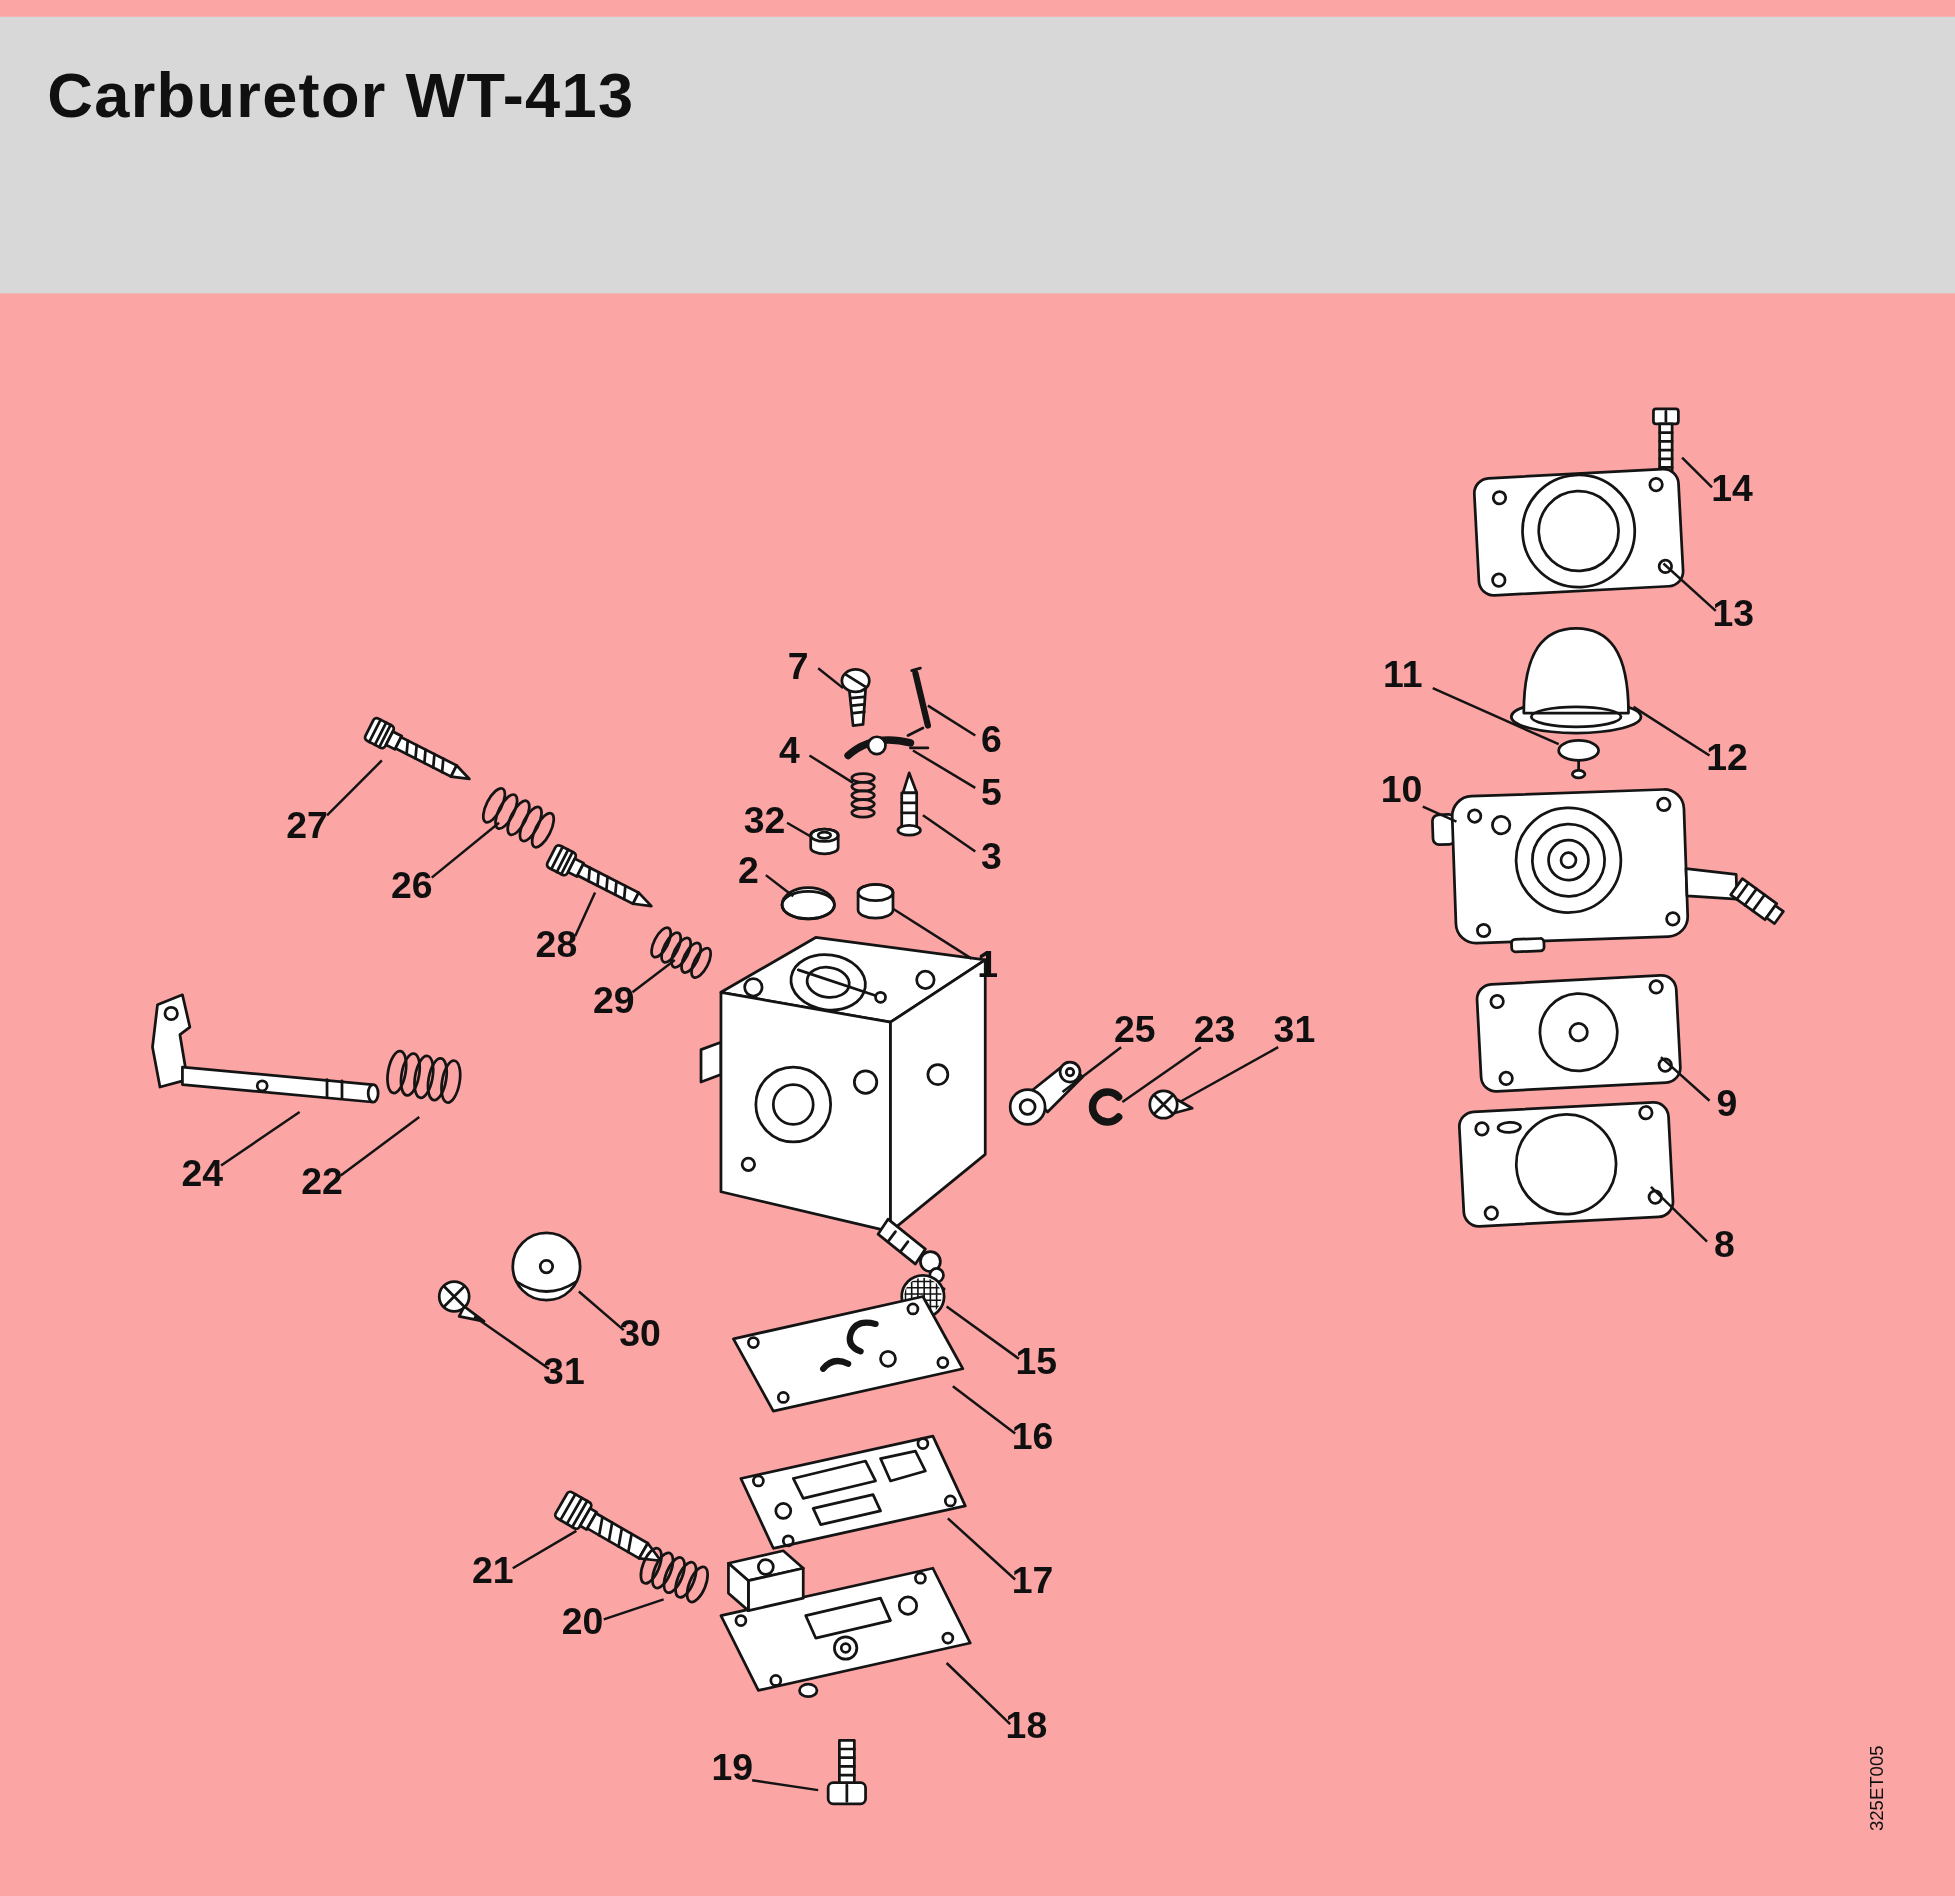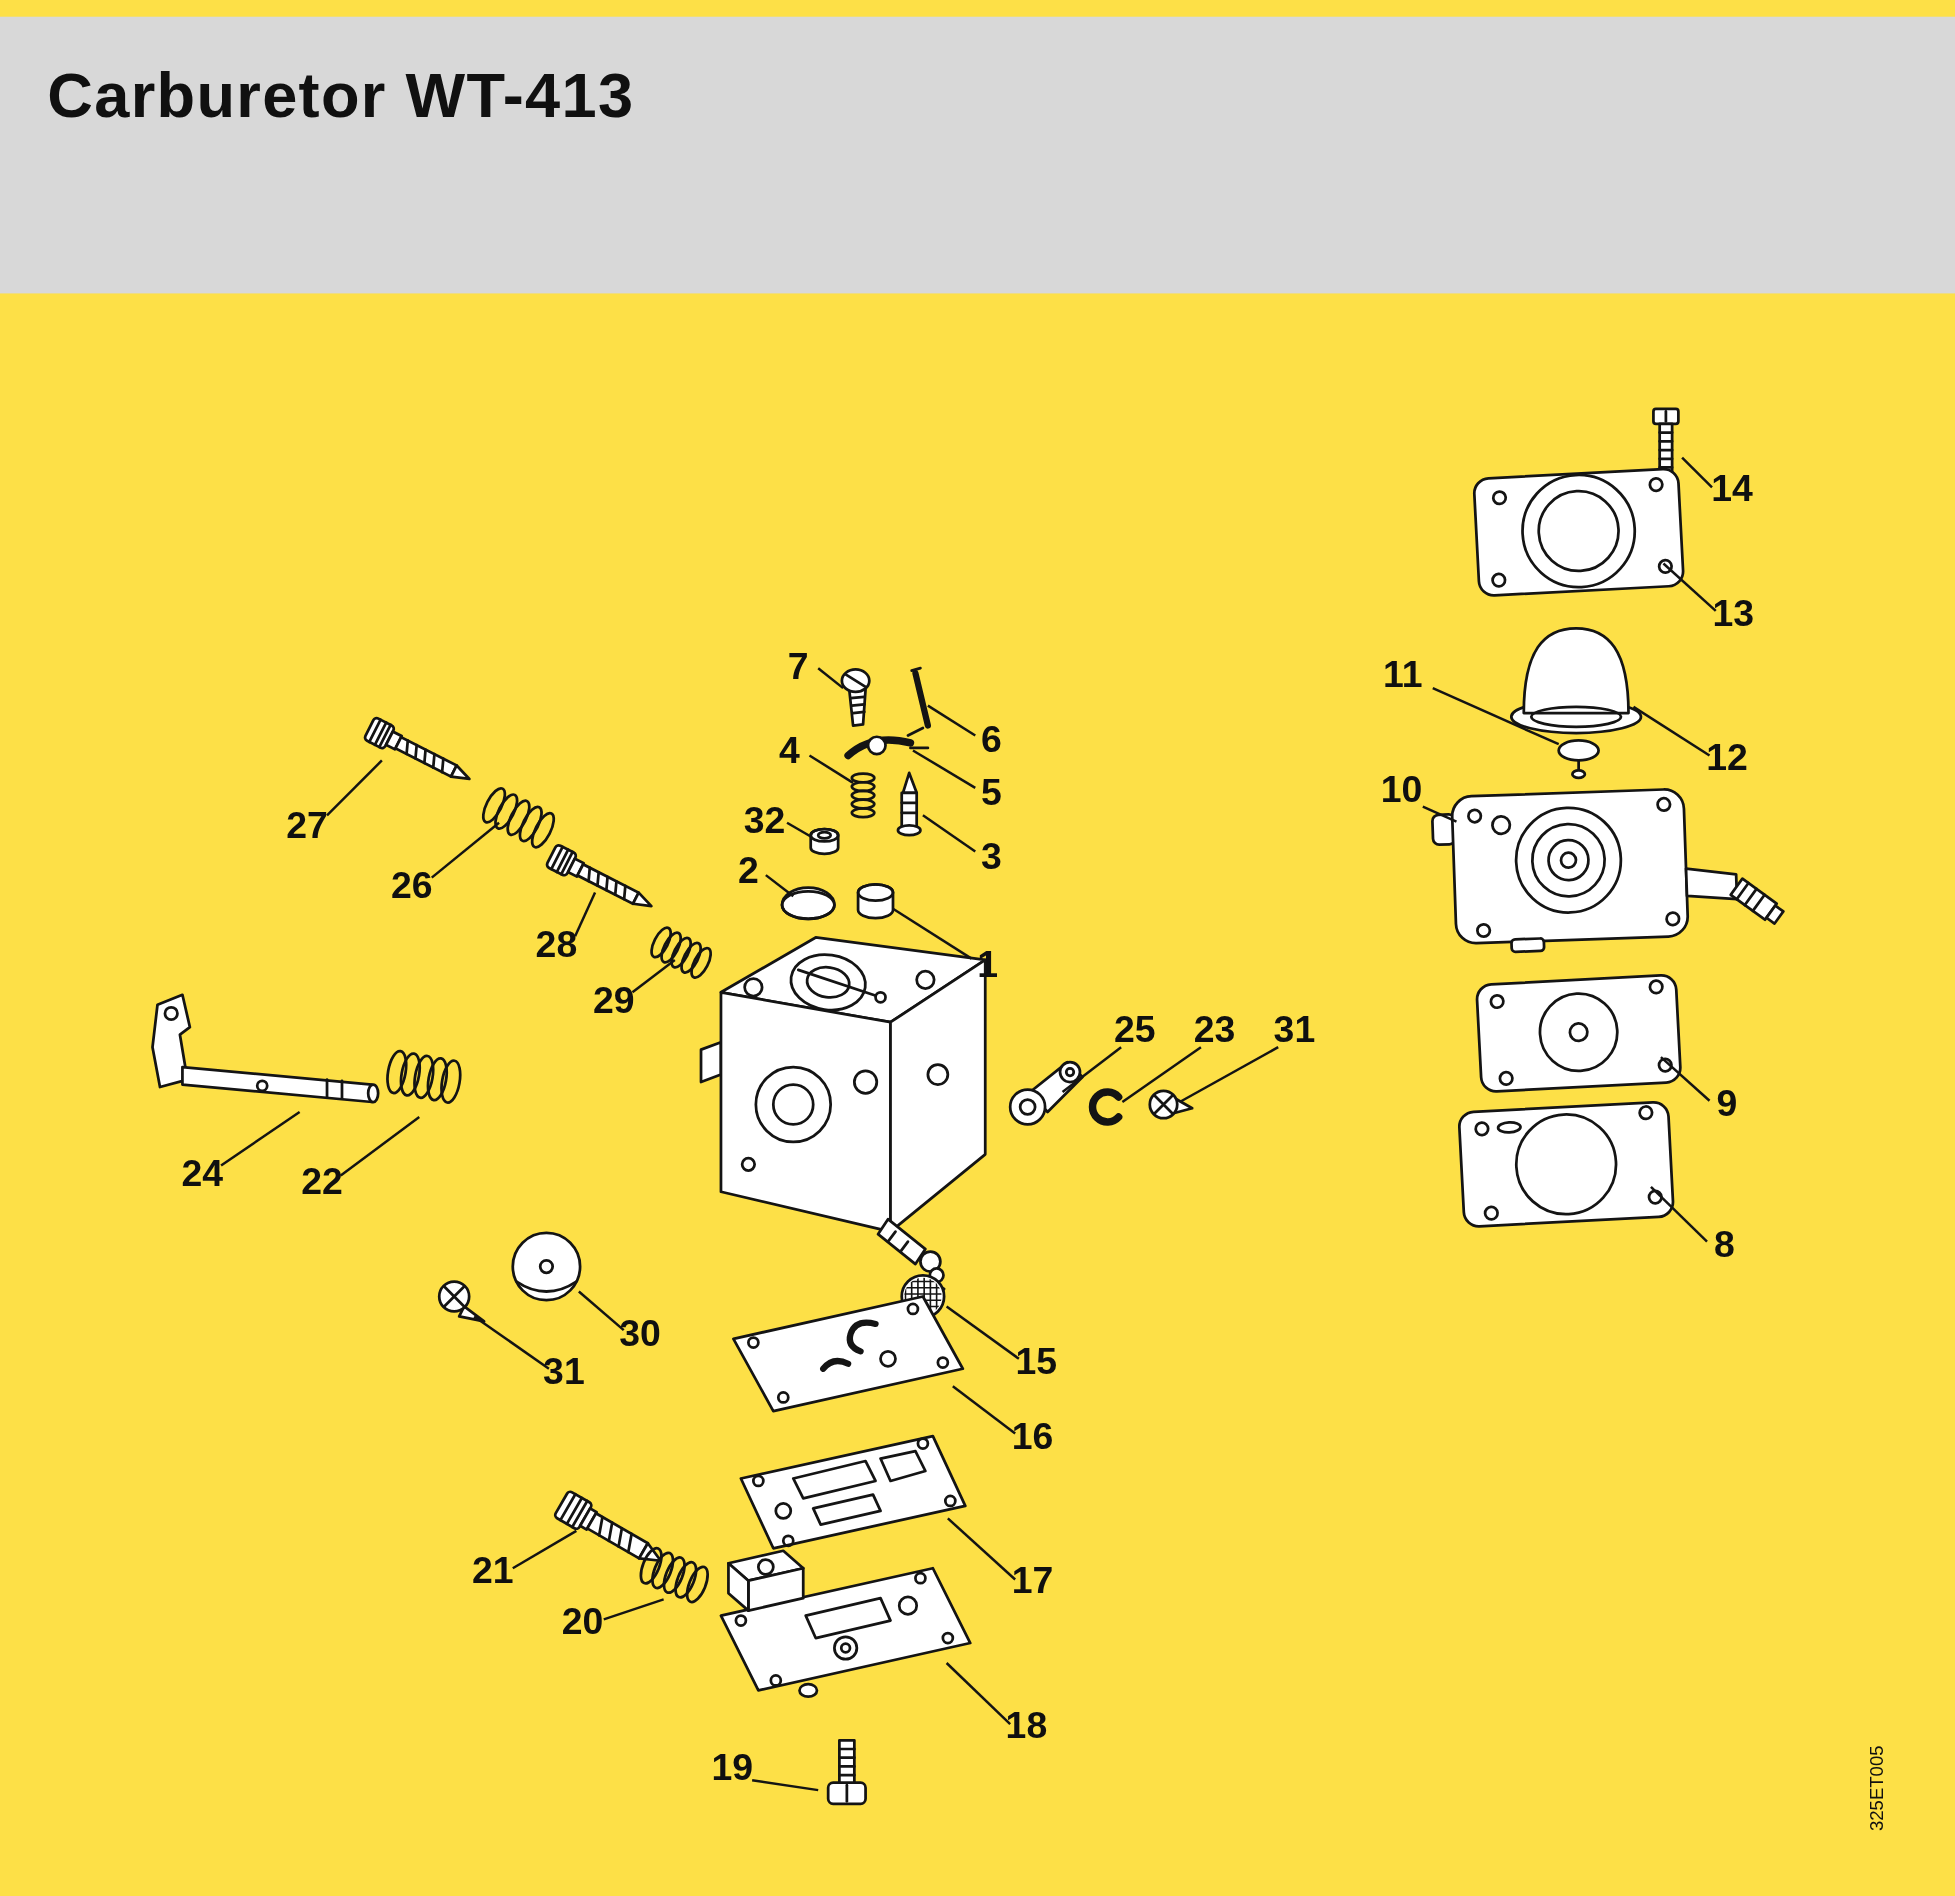--- a/index.html
+++ b/index.html
@@ -1,16 +1,16 @@
 <!DOCTYPE html>
 <html style="font-size:10.7px"><head>
 <meta charset="utf-8">
 <style>
   html,body{margin:0;padding:0;background:#fff;}
-  .page{position:relative;width:1955px;height:1896px;background:#fde047;overflow:hidden;
+  .page{position:relative;width:1955px;height:1896px;background:#fca5a5;overflow:hidden;
         font-family:"Liberation Sans",sans-serif;}
   .stage{position:absolute;left:0;top:0;width:1053px;height:1021px;
          transform:scale(1.8571);transform-origin:0 0;}
   .header-band{position:absolute;left:0;top:9.4px;width:1053px;height:149px;background:#d8d8d8;}
   .title{position:absolute;left:25.5px;top:32px;font-weight:700;font-size:34px;
          letter-spacing:0.7px;color:#101010;}
   .watermark{position:absolute;left:1005px;top:986px;transform:rotate(-90deg);
              transform-origin:0 0;font-size:10px;color:#101010;white-space:nowrap;}
   svg.diagram{position:absolute;left:0;top:0;}
   .ln{stroke:#141414;stroke-width:2.2;fill:none;stroke-linecap:round;stroke-linejoin:round;}

